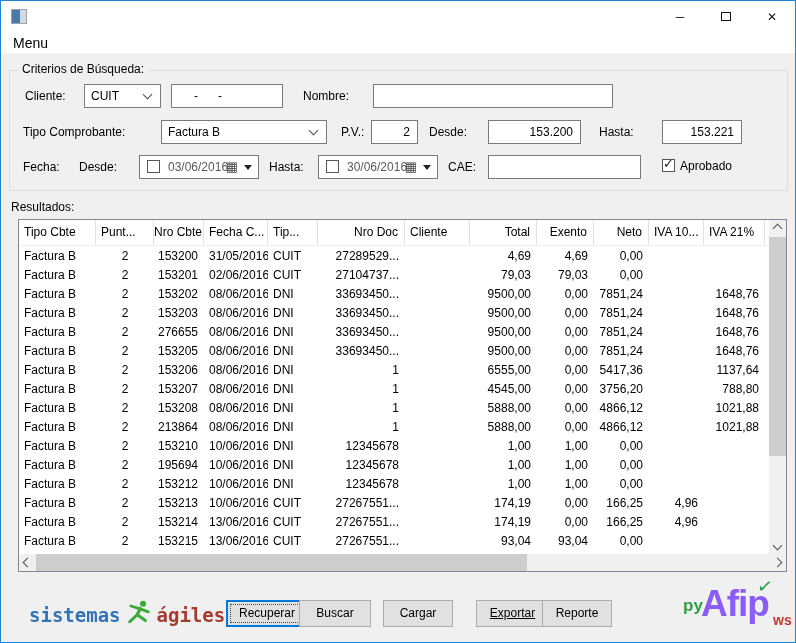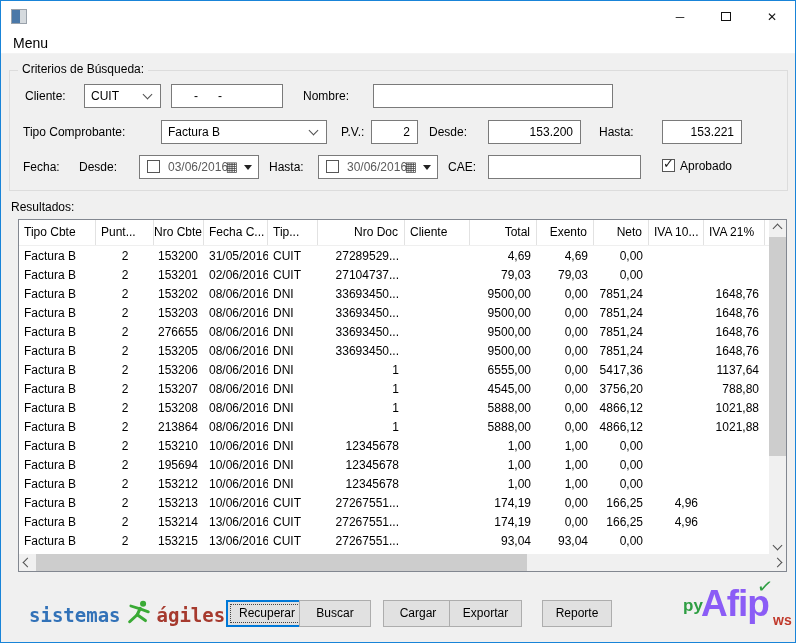--- a/index.html
+++ b/index.html
@@ -437,21 +437,21 @@
       <path d="M10.5 13.5 L4 19.5" stroke="#3aaa35" stroke-width="2.6" stroke-linecap="round" fill="none"></path>
       <path d="M10.5 13.5 L17.5 18.5" stroke="#3aaa35" stroke-width="2.6" stroke-linecap="round" fill="none"></path>
     </svg>
     <span class="w2">ágiles</span>
   </div>
 
   <div id="btn-bar">
       <button class="btn focused" style="left: 206px; width: 82px; margin-left: 19px;">Recuperar</button>
       <button class="btn" style="left: 298px; width: 72px;">Buscar</button>
       <button class="btn" style="left: 382px; width: 70px;">Cargar</button>
-      <button class="btn" style="left: 448px; width: 73px;">Exportar</button>
+      <button class="btn" style="left: 475px; width: 73px; text-decoration: underline;">Exportar</button>
       <button class="btn" style="left: 541px; width: 70px;">Reporte</button>
     </div>
 
   <div class="brand-right">
     <span class="br-py">py</span>
     <span class="br-afip">Afip</span>
     <span class="br-check">✓</span>
     <span class="br-ws">ws</span>
   </div>
 

